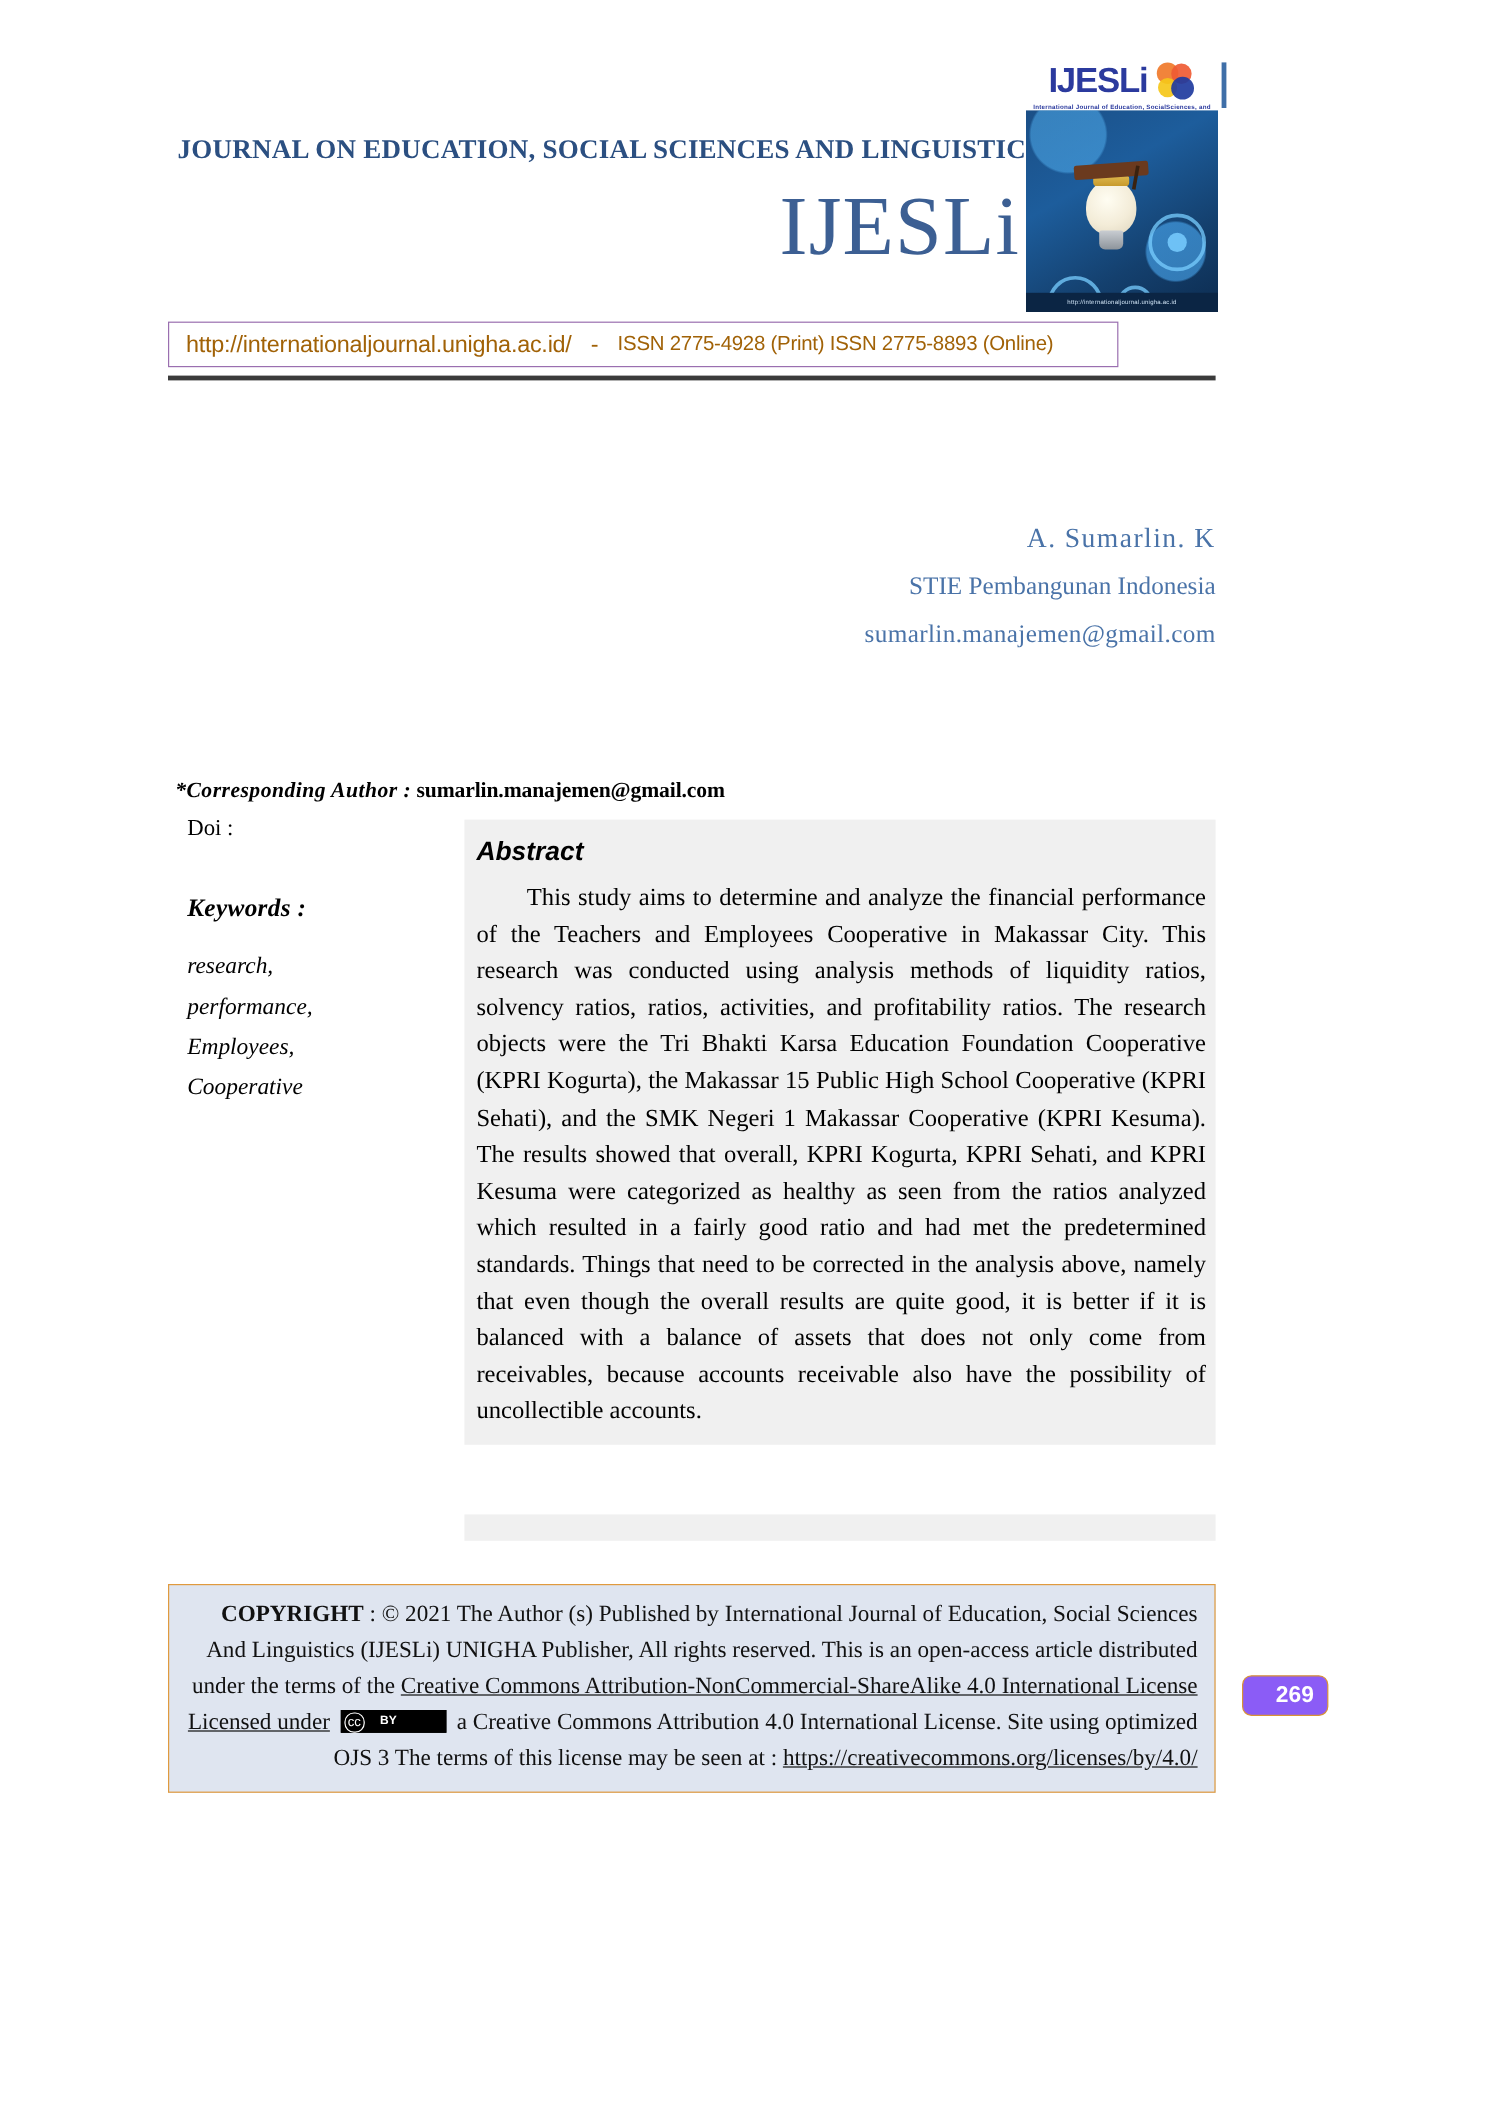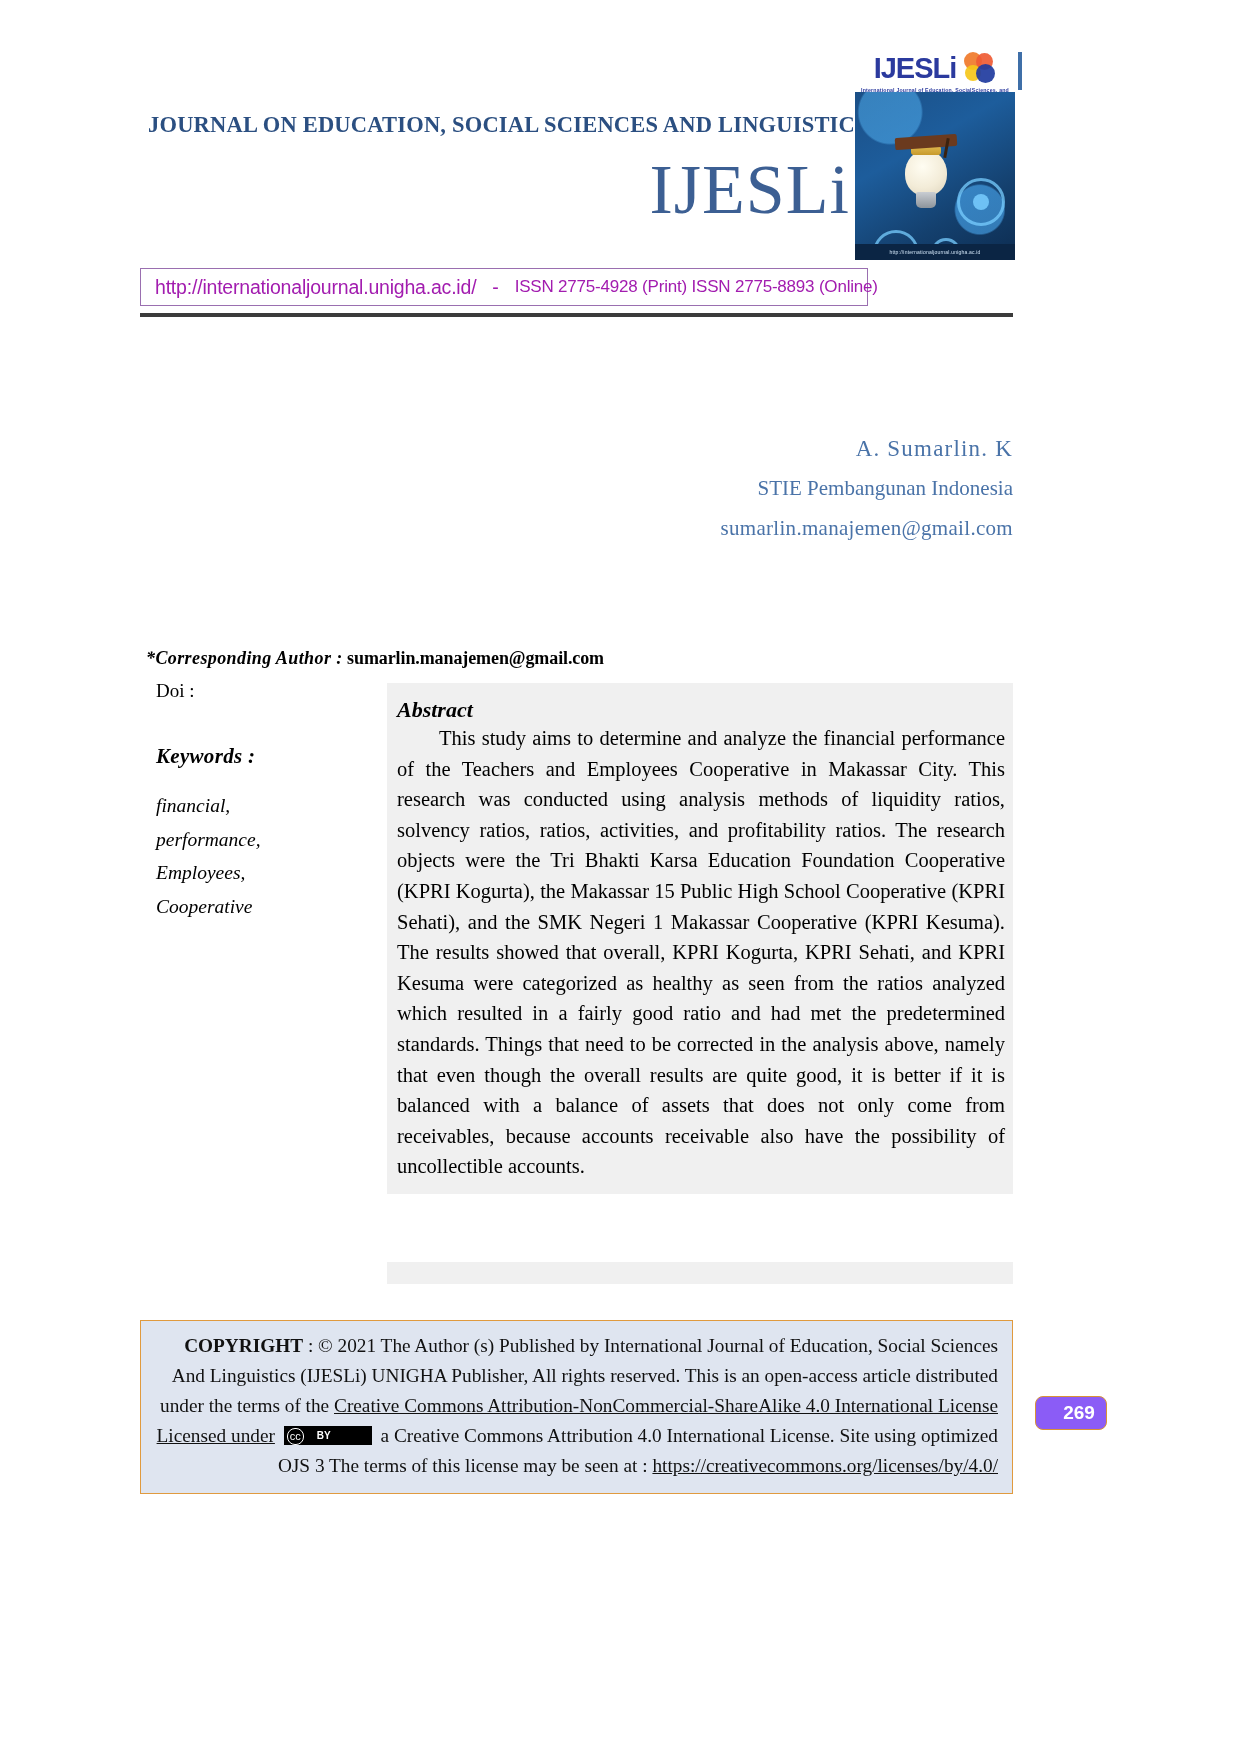--- a/index.html
+++ b/index.html
@@ -212,30 +212,30 @@
     align-items: center;
     justify-content: center;
     letter-spacing: 0.2px;
   }
 
   
   .url-bar {
     position: absolute;
     left: 140px;
     top: 268px;
-    width: 728px;
+    width: 792px;
     height: 38px;
     border: 1.6px solid #9a6fb0;
     background: #ffffff;
     display: flex;
     align-items: center;
     padding-left: 14px;
     font-family: "Liberation Sans", sans-serif;
     font-size: 19.5px;
-    color: #a21caf;
+    color: #a16207;
     white-space: nowrap;
     letter-spacing: -0.2px;
   }
   .url-bar .sep { padding: 0 16px; }
   .url-bar .small { font-size: 17px; text-align: right; }
 
   .title-rule {
     position: absolute;
     left: 140px;
     top: 313px;
@@ -333,24 +333,25 @@
   
   .abstract-box {
     position: absolute;
     left: 387px;
     top: 683px;
     width: 626px;
     background: #f0f0f0;
     padding: 14px 8px 12px 10px;
   }
   .abstract-head {
-    font-family: Liberation Serif, serif;
+    font-family: Liberation Sans, sans-serif;
     font-weight: bold;
     font-style: italic;
     font-size: 22px;
+    margin-bottom: 10px;
   }
   .abstract-text {
     font-family: "Liberation Serif", serif;
     font-size: 20.5px;
     line-height: 30.6px;
     text-align: justify;
     text-indent: 42px;
     color: #000;
     hyphens: none;
   }
@@ -516,21 +517,21 @@
 
   <div class="corresponding">
     <span class="lbl">*Corresponding Author :</span>
     <span class="val">sumarlin.manajemen@gmail.com</span>
   </div>
 
   <div class="sidebar">
     <div class="doi-line">Doi :</div>
     <div class="kw-title">Keywords :</div>
     <div class="kw-list">
-      <div>financial,</div>
+      <div>research,</div>
       <div>performance,</div>
       <div>Employees,</div>
       <div>Cooperative</div>
     </div>
   </div>
 
   <div class="abstract-box">
     <div class="abstract-head">Abstract</div>
     <div class="abstract-text">This study aims to determine and analyze the financial performance of the Teachers and Employees Cooperative in Makassar City. This research was conducted using analysis methods of liquidity ratios, solvency ratios, ratios, activities, and profitability ratios. The research objects were the Tri Bhakti Karsa Education Foundation Cooperative (KPRI Kogurta), the Makassar 15 Public High School Cooperative (KPRI Sehati), and the SMK Negeri 1 Makassar Cooperative (KPRI Kesuma). The results showed that overall, KPRI Kogurta, KPRI Sehati, and KPRI Kesuma were categorized as healthy as seen from the ratios analyzed which resulted in a fairly good ratio and had met the predetermined standards. Things that need to be corrected in the analysis above, namely that even though the overall results are quite good, it is better if it is balanced with a balance of assets that does not only come from receivables, because accounts receivable also have the possibility of uncollectible accounts.</div>
   </div>

